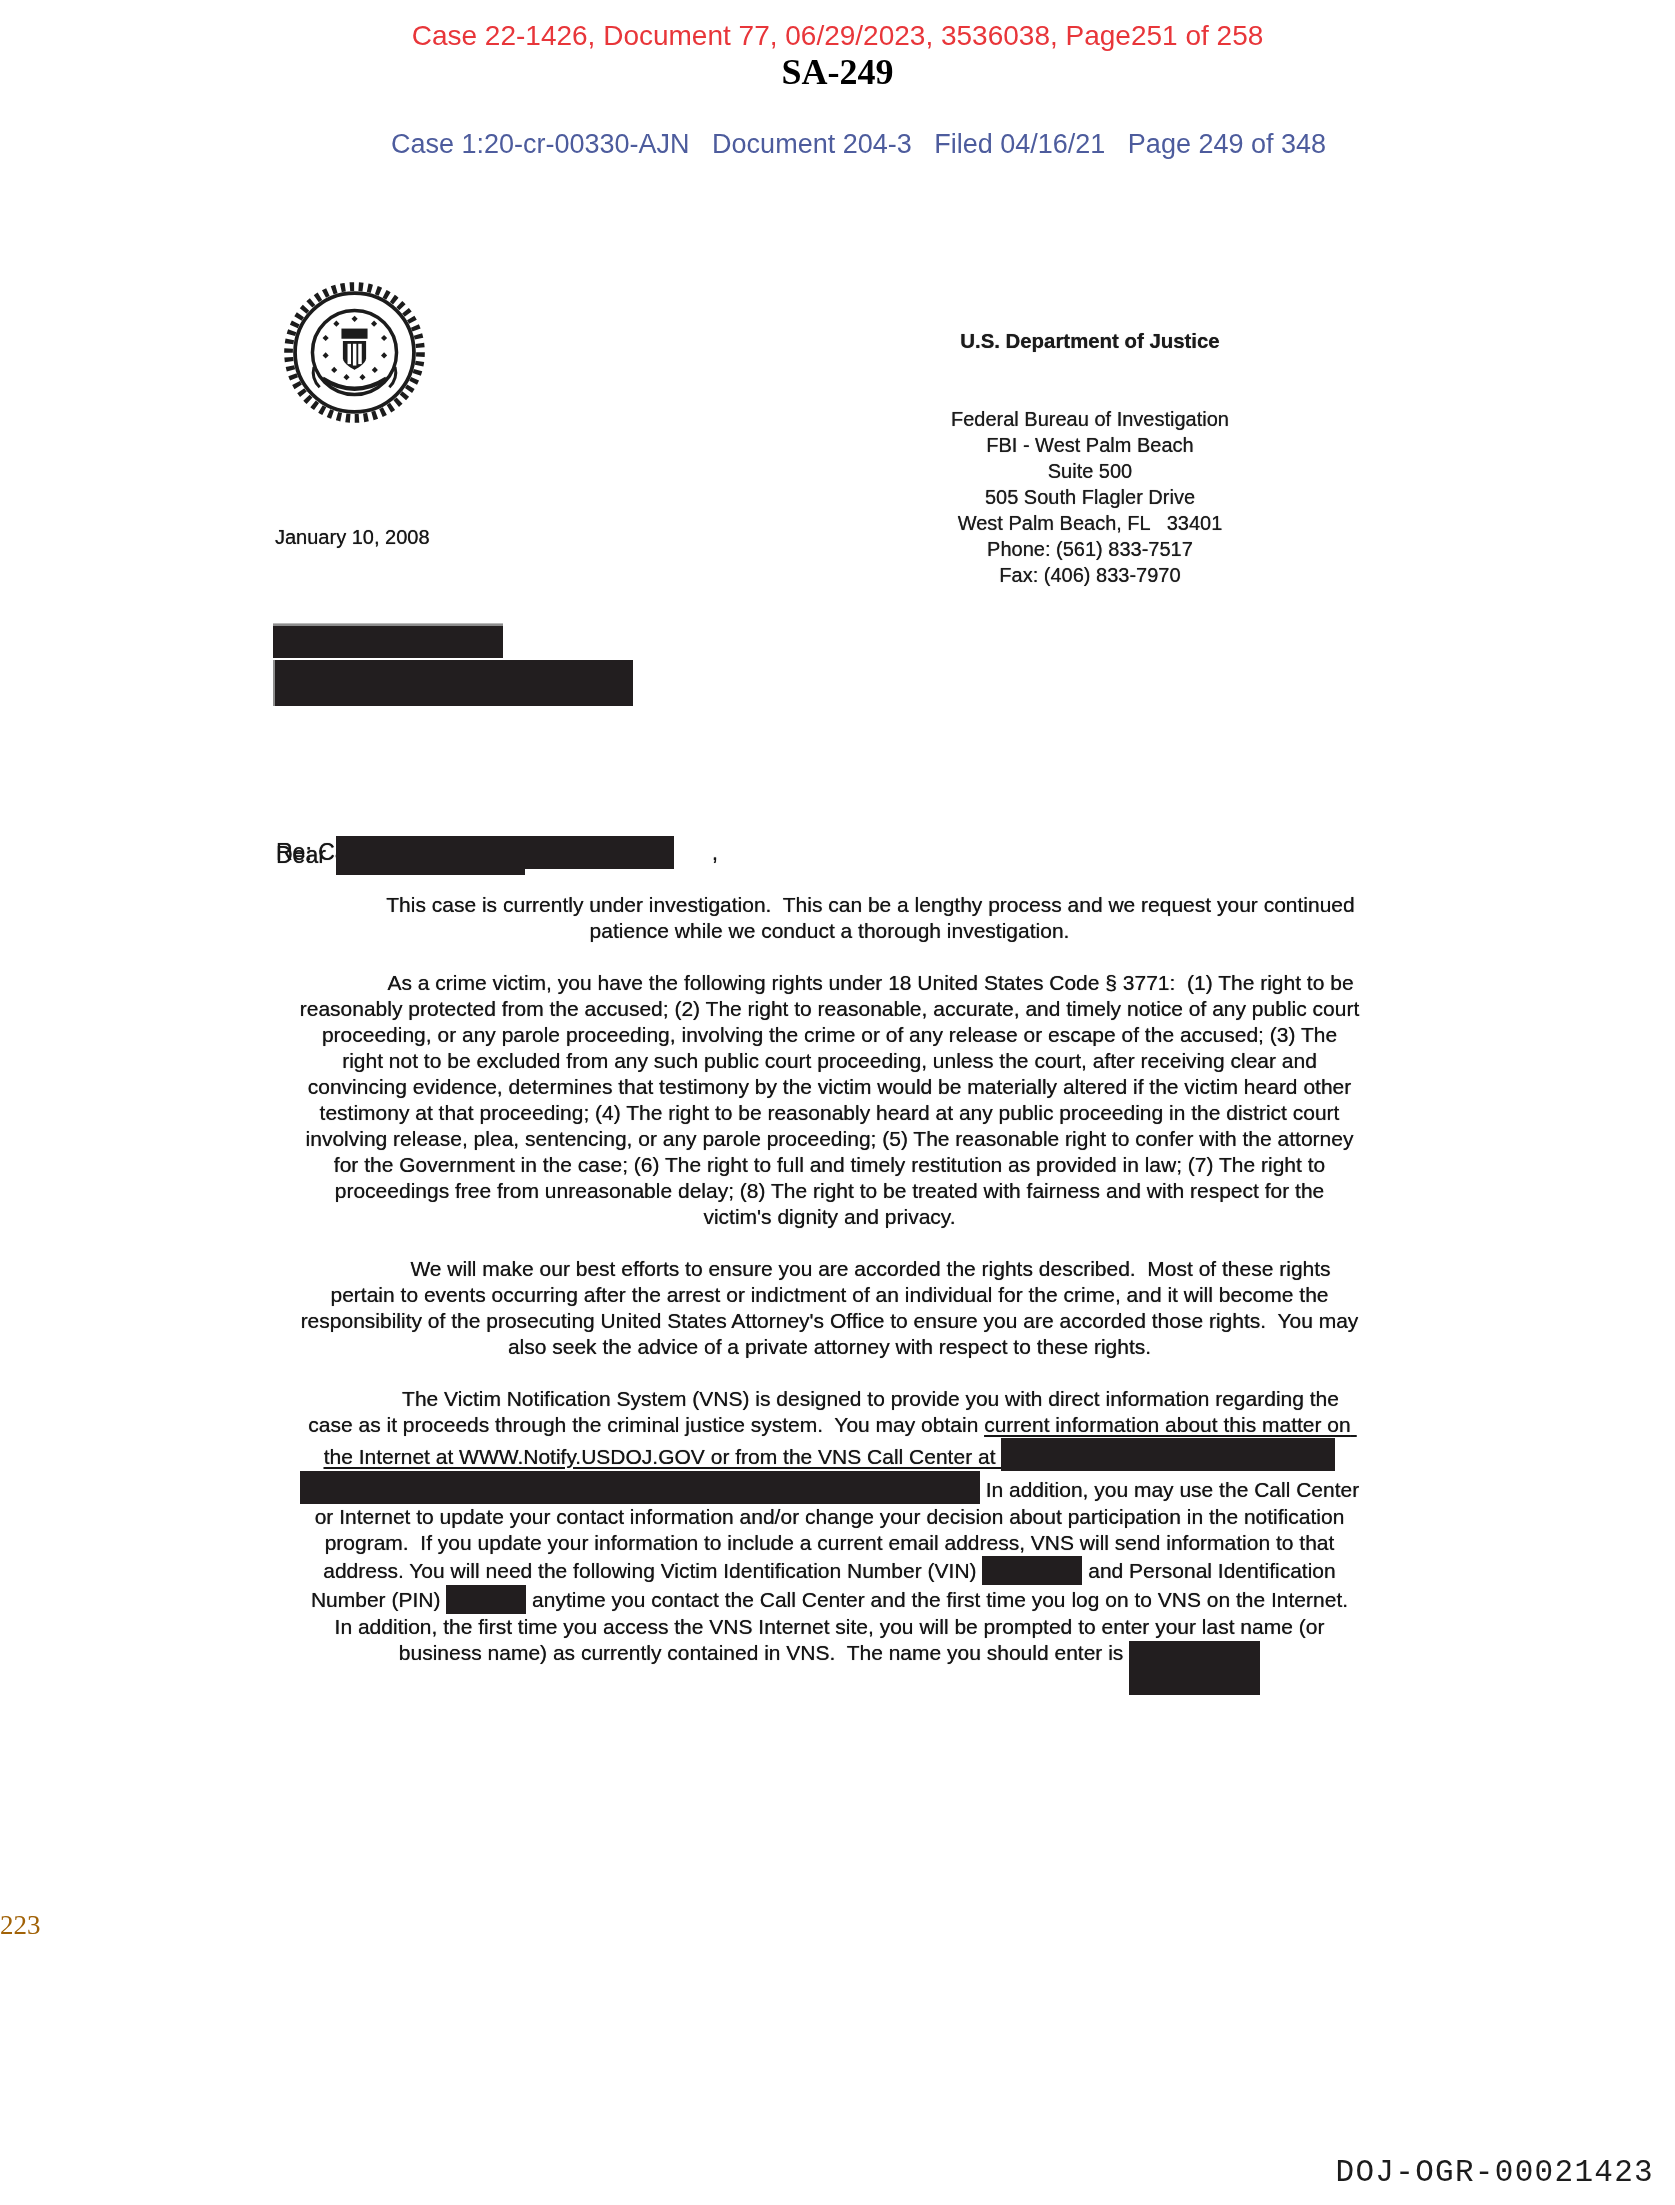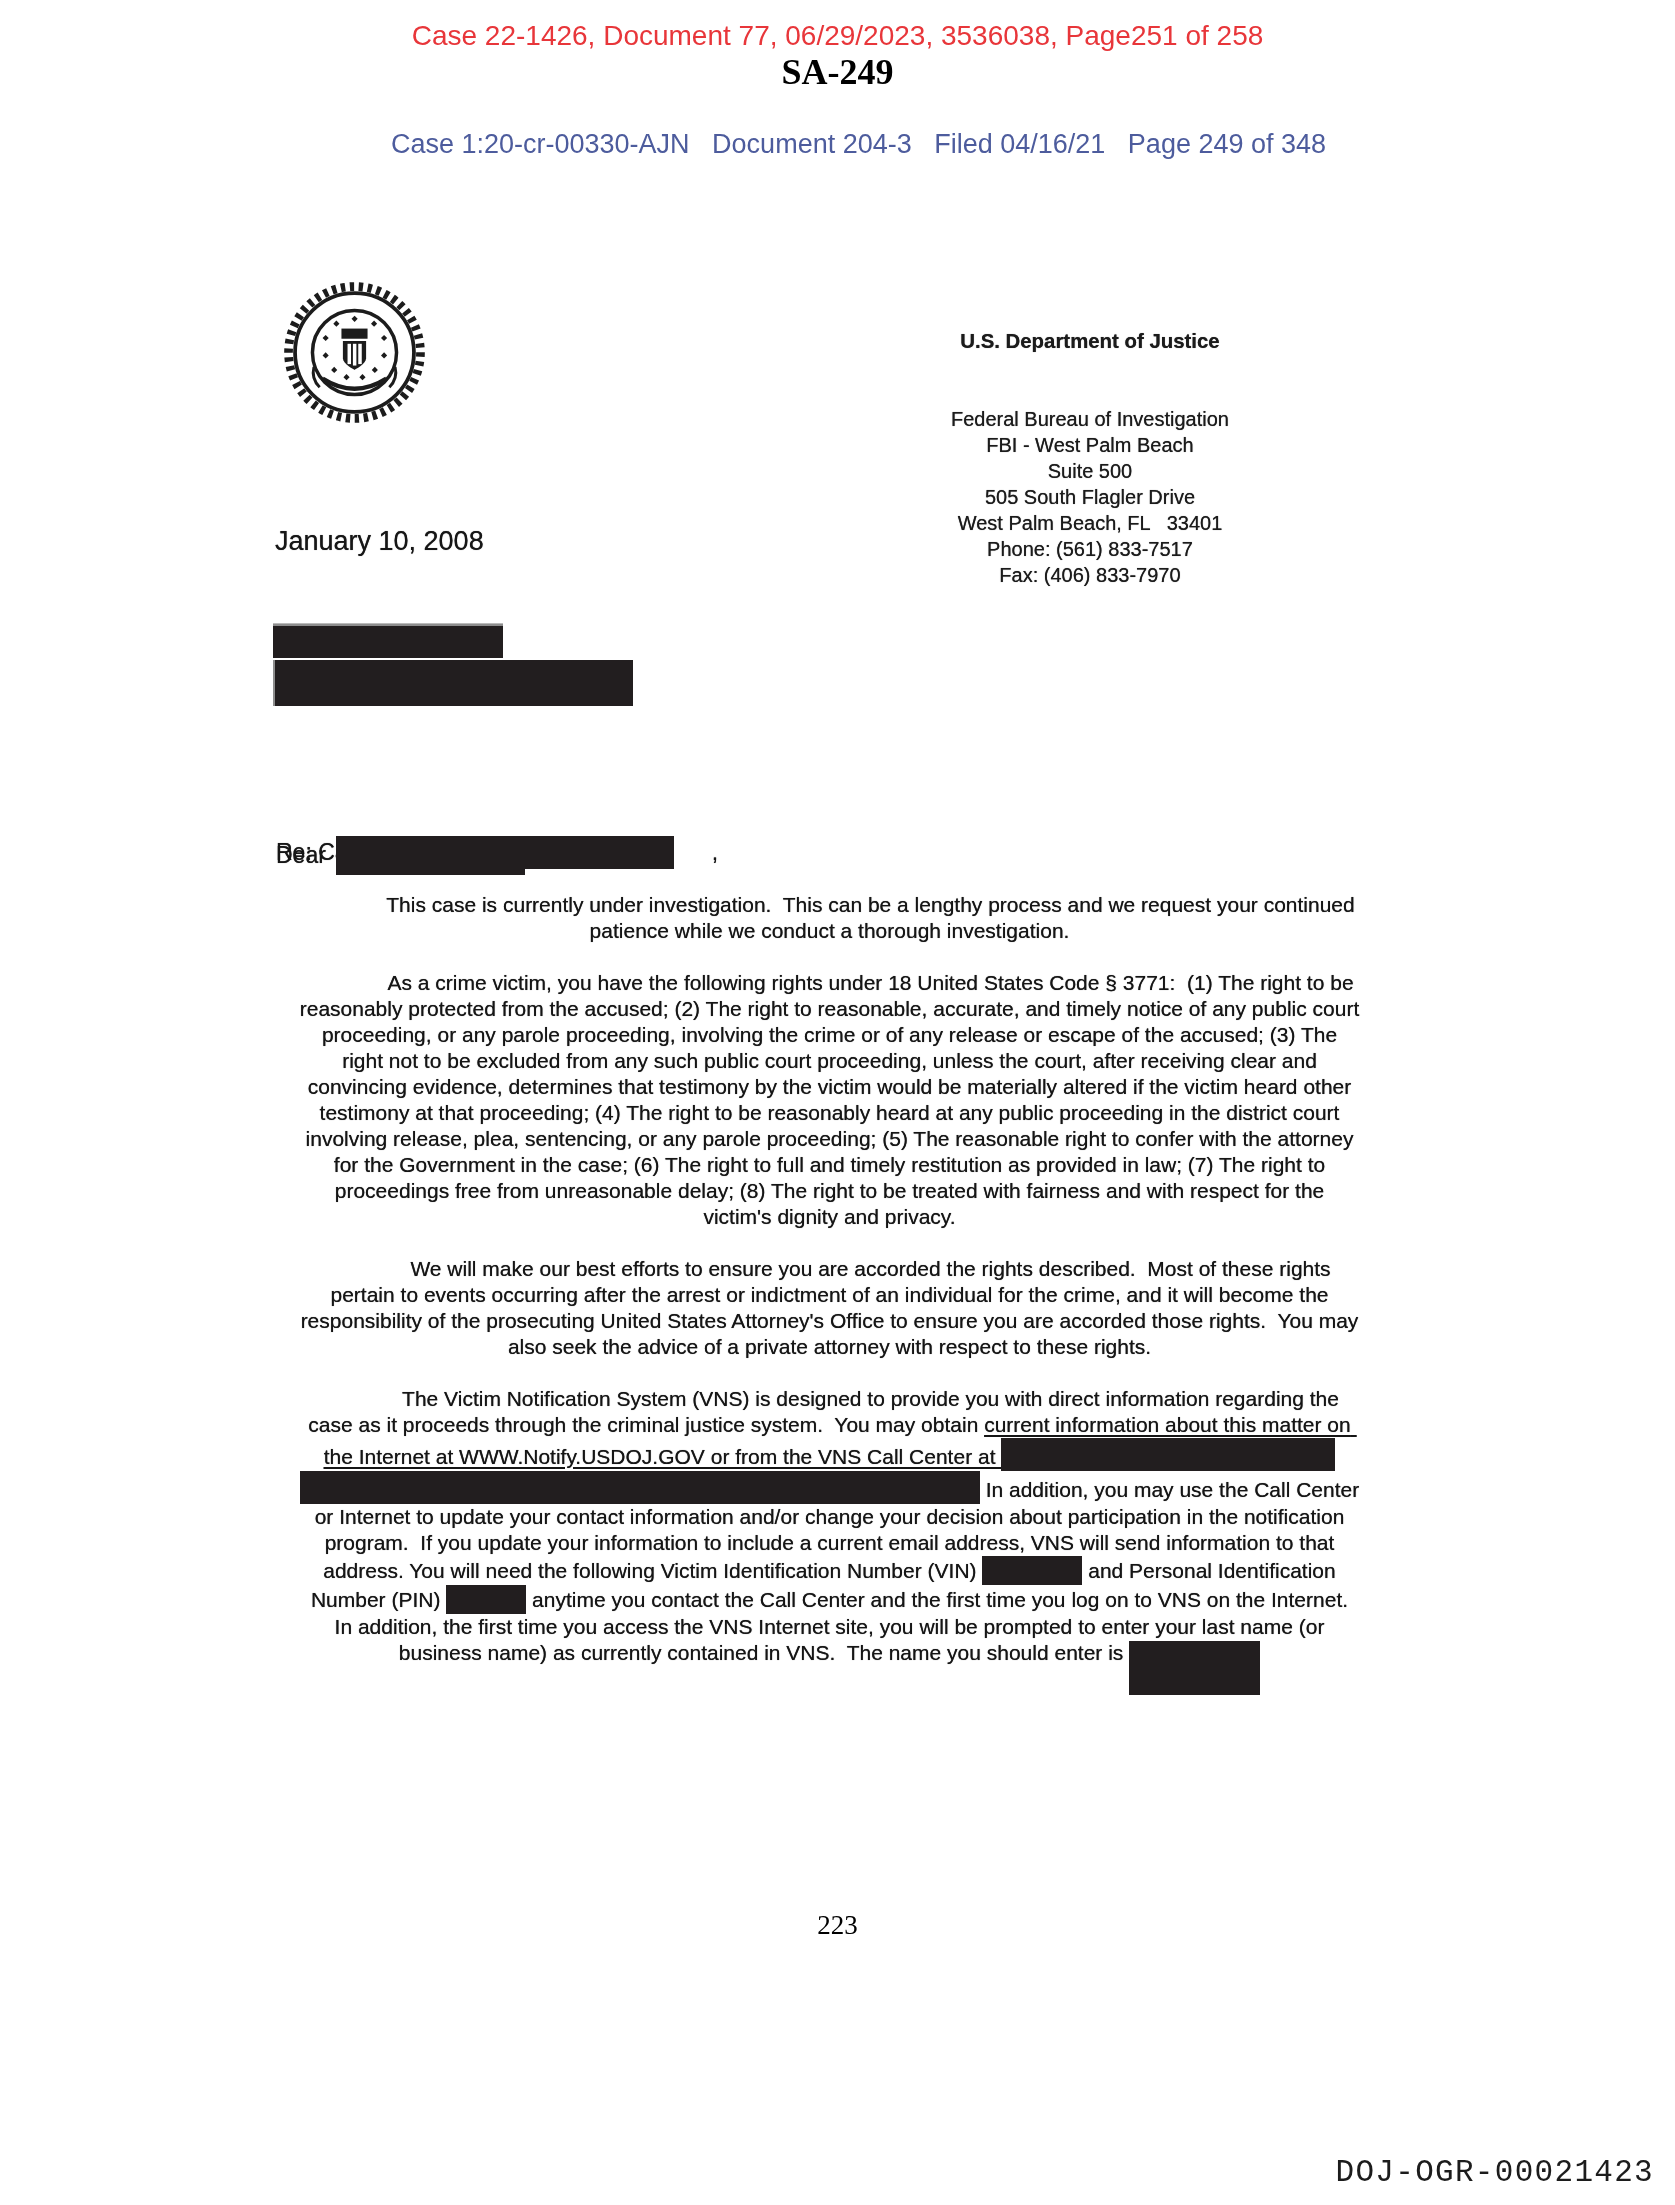--- a/index.html
+++ b/index.html
@@ -16,21 +16,21 @@
 
   
   .scan{text-shadow:0 0 0.7px rgba(0,0,0,.8);text-align:center;}
 
   .seal{position:absolute;left:282px;top:280px;width:145px;height:145px;}
 
   .letterhead{position:absolute;left:951px;top:276px;font-size:20px;line-height:26px;
               white-space:pre;color:#1b1b1b;}
   .lh-dept{font-weight:bold;font-size:20.4px;}
 
-  .date{position:absolute;left:275px;top:526px;font-size:27px;}
+  .date{position:absolute;left:275px;top:526px;font-size:20px;}
 
   .redact{background:var(--redaction-black,#221e1f);}
   .addr-bar-1{position:absolute;left:273px;top:626px;width:230px;height:32px;
               box-shadow:0 -2.6px 0 #8d8d8d;}
   .addr-bar-2{position:absolute;left:275px;top:660px;width:358px;height:46px;
               box-shadow:-2px 0 0 #8d8d8d;}
 
   .re-line{position:absolute;left:276px;top:824px;font-size:23px;display:flex;align-items:center;margin-top:12px;}
   .re-bar{display:inline-block;width:202px;height:33px;margin-left:5.3px;}
   .re-suffix{margin-left:38px;}
@@ -38,22 +38,22 @@
   .dear-line{position:absolute;left:276px;top:836px;font-size:23px;display:flex;align-items:center;height:39px;}
   .dear-bar{display:inline-block;width:189px;height:39px;margin-left:10.5px;}
 
   .body{position:absolute;left:267px;top:892px;width:1061px;
         font-size:21px;line-height:26px;color:#151515;margin-left:32px;}
   .para{margin:0 0 26px 0;text-indent:82px;white-space:pre-wrap;}
   .para .u{text-decoration:underline;text-decoration-thickness:2px;text-underline-offset:3.3px;}
   .redact-inline{display:inline-block;vertical-align:-7.2px;}
   .redact-inline.tall{vertical-align:text-top;margin-bottom:-30px;}
 
-  .pgnum{position:absolute;top:1910px;left:0;width:100%;text-align:center;
-         font-family:"Liberation Serif",serif;font-size:27px;color:#000000;}
+  .pgnum{position:absolute;top:1910px;left:0;width:100%;text-align:left;
+         font-family:"Liberation Serif",serif;font-size:27px;color:#a16207;}
   .bates{position:absolute;top:2155px;right:21px;font-family:"Liberation Mono",monospace;
          font-size:31px;color:#1c1c1c;letter-spacing:1.3px;}
 </style>
 </head>
 <body>
 
 <div class="page">
 
   <div class="hdr-red">Case 22-1426, Document 77, 06/29/2023, 3536038, Page251 of 258</div>
   <div class="hdr-sa">SA-249</div>

